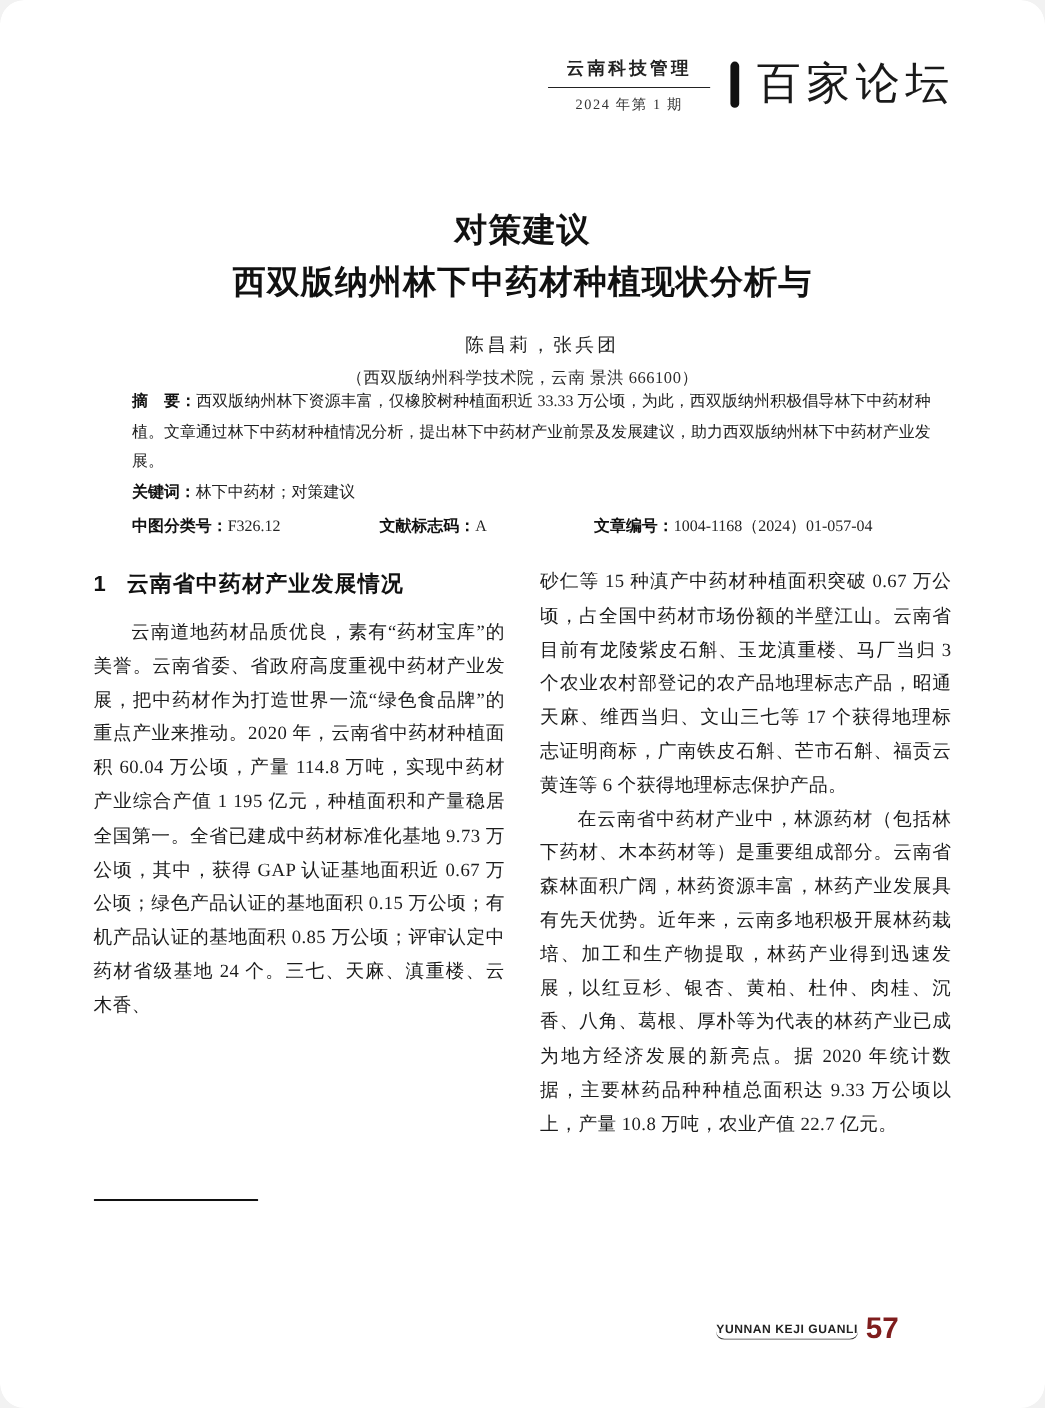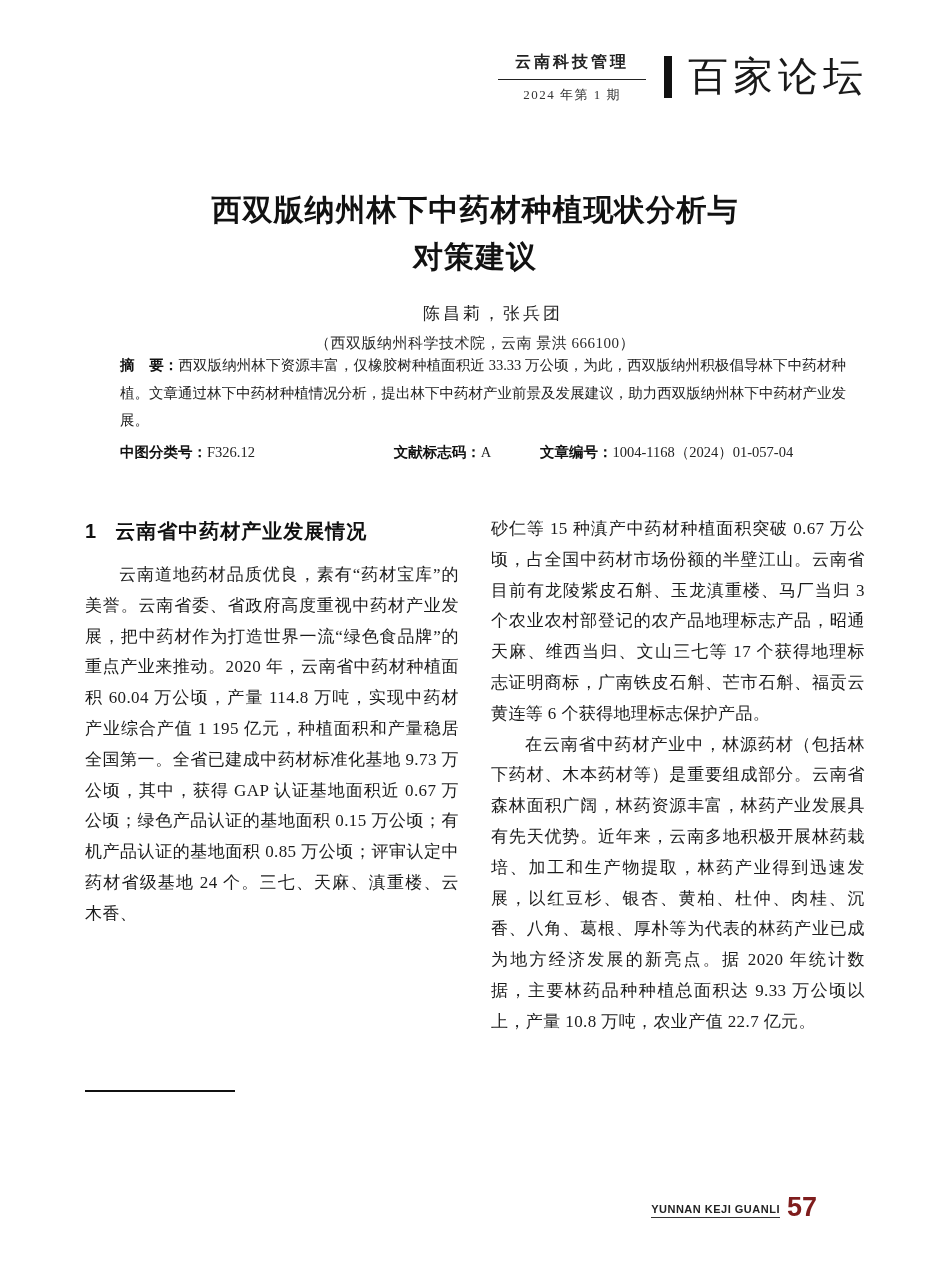--- a/index.html
+++ b/index.html
@@ -1,15 +1,15 @@
 <!DOCTYPE html>
 <html><head>
 <meta charset="utf-8">
 <style>
-  * { margin: 0; padding: 0; box-sizing: border-box; }
+  * { margin: 0; padding: 0; box-sizing: border-box; border-radius: 22px; }
   html, body { width: 950px; background: #f2f2f2; }
   body {
     font-family: "Liberation Serif", "DejaVu Serif", serif;
     color: #1c1c1c;
   }
   .page {
     position: relative;
     width: 950px;
     height: 1280px;
     background: #ffffff;
@@ -109,21 +109,21 @@
     font-family: "Liberation Sans", sans-serif;
     font-weight: 700;
     color: #111;
   }
   .meta-block .abstract { text-align: justify; }
   .clc-row {
     display: flex;
     margin-top: 4px;
   }
   .clc-row .clc-item1 { width: 225px; }
-  .clc-row .clc-item2 { width: 195px; text-align: center; }
+  .clc-row .clc-item2 { width: 195px; }
   .clc-row .clc-item3 { flex: 1; }
 
   
   .body-cols {
     position: absolute;
     top: 514px;
     left: 85px;
     width: 780px;
     display: flex;
   }
@@ -216,29 +216,30 @@
       <div class="jname">云南科技管理</div>
       <div class="jline"></div>
       <div class="jissue">2024 年第 1 期</div>
     </div>
     <div class="vbar"></div>
     <div class="colname">百家论坛</div>
   </div>
 
   <div class="title-block">
     <div class="title">
+      <div>对策建议</div>
       <div>西双版纳州林下中药材种植现状分析与</div>
-      <div>对策建议</div>
     </div>
     <div class="authors">陈昌莉，张兵团</div>
     <div class="affiliation">（西双版纳州科学技术院，云南 景洪 666100）</div>
   </div>
 
   <div class="meta-block">
     <div class="abstract"><span class="blabel">摘　要：</span><span>西双版纳州林下资源丰富，仅橡胶树种植面积近 33.33 万公顷，为此，西双版纳州积极倡导林下中药材种植。文章通过林下中药材种植情况分析，提出林下中药材产业前景及发展建议，助力西双版纳州林下中药材产业发展。</span></div>
+    <div class="keywords"><span class="blabel">关键词：</span><span>林下中药材；对策建议</span></div>
     <div class="clc-row">
       <div class="clc-item1"><span class="blabel">中图分类号：</span><span>F326.12</span></div>
       <div class="clc-item2"><span class="blabel">文献标志码：</span><span>A</span></div>
       <div class="clc-item3"><span class="blabel">文章编号：</span><span>1004-1168（2024）01-057-04</span></div>
     </div>
   </div>
 
   <div class="body-cols">
     <div class="col col-left">
       <div class="sec-heading"><span class="sec-num">1</span><span>云南省中药材产业发展情况</span></div>

